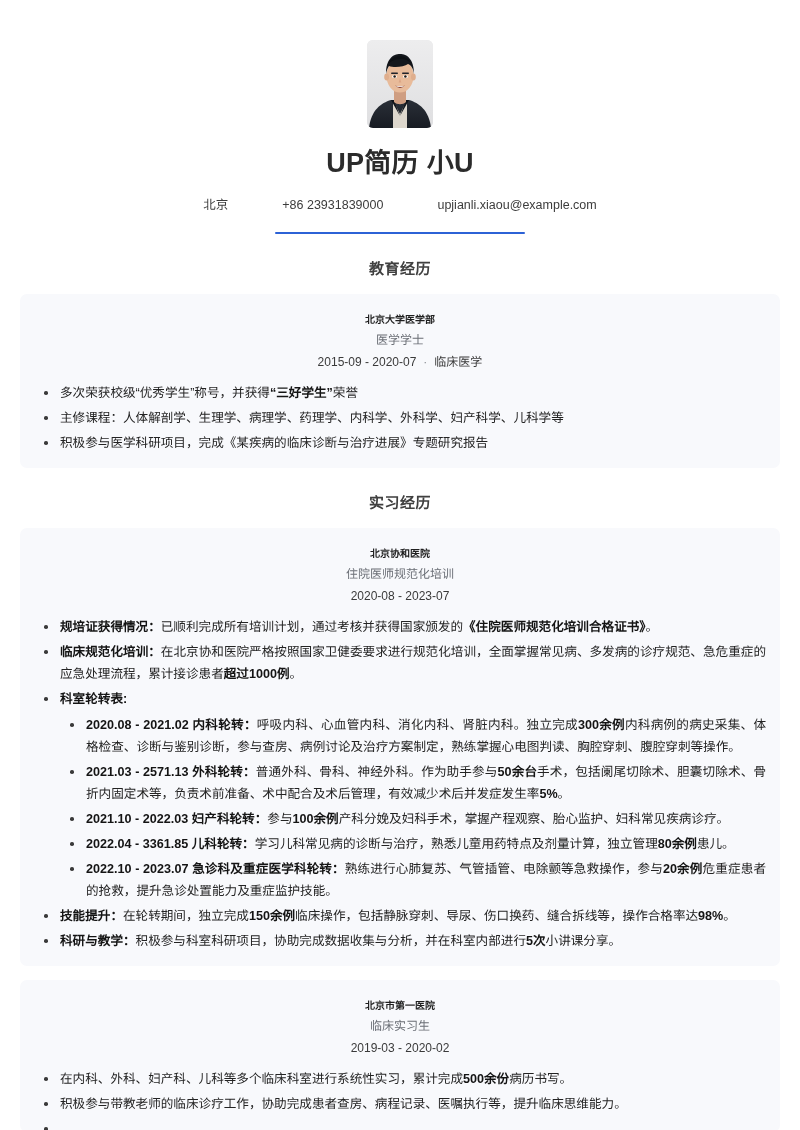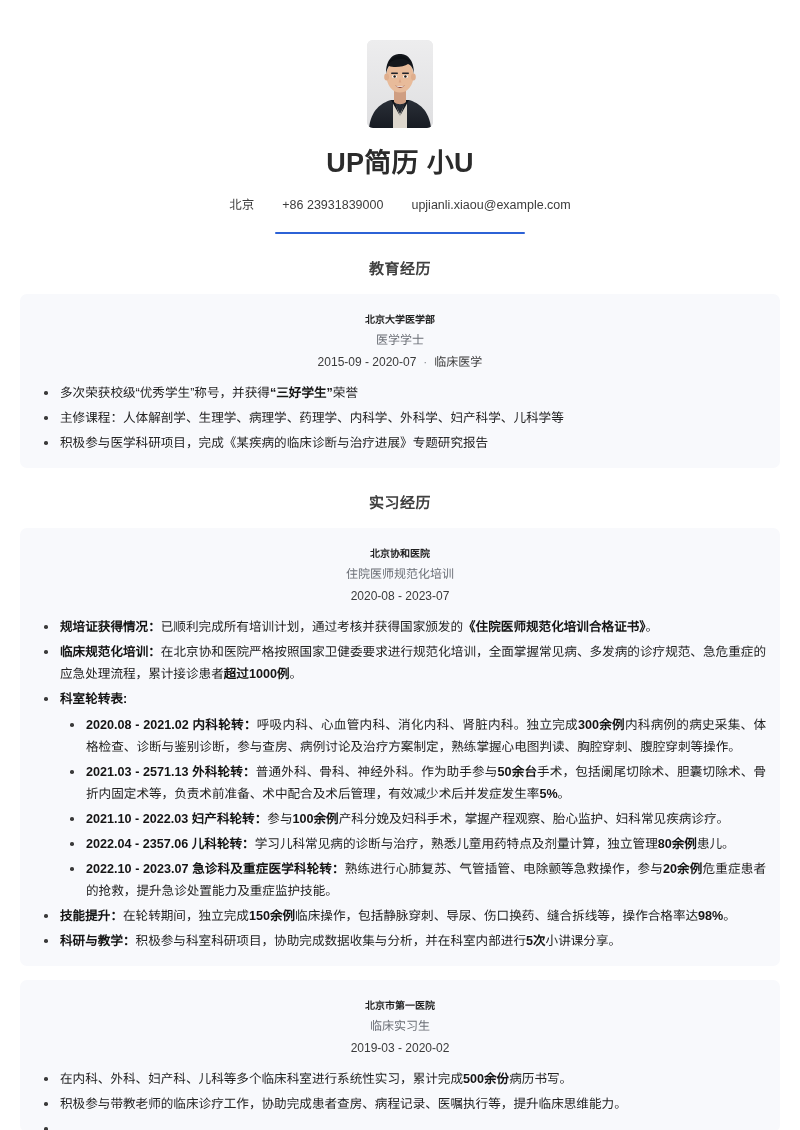--- a/index.html
+++ b/index.html
@@ -54,21 +54,21 @@
   }
 
   .contact-line {
     margin-top: 16px;
     font-size: 12.5px;
     line-height: 18px;
     color: #3c3c3c;
     display: flex;
     justify-content: center;
     align-items: center;
-    gap: 28px;
+    gap: 54px;
     flex-wrap: nowrap;
     text-align: center;
   }
   .contact-item { white-space: nowrap; }
 
   .header-divider {
     margin: 18px auto 0 auto;
     width: 250px;
     height: 2px;
     background: #2c62d6;
@@ -264,21 +264,21 @@
             <div class="entry-role">住院医师规范化培训</div>
             <div class="entry-meta"><span>2020-08 - 2023-07</span></div>
           </div>
           <ul class="bullets">
             <li><span><b>规培证获得情况：</b>已顺利完成所有培训计划，通过考核并获得国家颁发的<b>《住院医师规范化培训合格证书》</b>。</span></li>
             <li><span><b>临床规范化培训：</b>在北京协和医院严格按照国家卫健委要求进行规范化培训，全面掌握常见病、多发病的诊疗规范、急危重症的应急处理流程，累计接诊患者<b>超过1000例</b>。</span></li>
             <li><span><b>科室轮转表:</b></span><ul class="sub-bullets">
                 <li><span><b>2020.08 - 2021.02 内科轮转：</b>呼吸内科、心血管内科、消化内科、肾脏内科。独立完成<b>300余例</b>内科病例的病史采集、体格检查、诊断与鉴别诊断，参与查房、病例讨论及治疗方案制定，熟练掌握心电图判读、胸腔穿刺、腹腔穿刺等操作。</span></li>
                 <li><span><b>2021.03 - 2571.13 外科轮转：</b>普通外科、骨科、神经外科。作为助手参与<b>50余台</b>手术，包括阑尾切除术、胆囊切除术、骨折内固定术等，负责术前准备、术中配合及术后管理，有效减少术后并发症发生率<b>5%</b>。</span></li>
                 <li><span><b>2021.10 - 2022.03 妇产科轮转：</b>参与<b>100余例</b>产科分娩及妇科手术，掌握产程观察、胎心监护、妇科常见疾病诊疗。</span></li>
-                <li><span><b>2022.04 - 2357.06 儿科轮转：</b>学习儿科常见病的诊断与治疗，熟悉儿童用药特点及剂量计算，独立管理<b>80余例</b>患儿。</span></li>
+                <li><span><b>2022.04 - 3361.85 儿科轮转：</b>学习儿科常见病的诊断与治疗，熟悉儿童用药特点及剂量计算，独立管理<b>80余例</b>患儿。</span></li>
                 <li><span><b>2022.10 - 2023.07 急诊科及重症医学科轮转：</b>熟练进行心肺复苏、气管插管、电除颤等急救操作，参与<b>20余例</b>危重症患者的抢救，提升急诊处置能力及重症监护技能。</span></li>
               </ul></li>
             <li><span><b>技能提升：</b>在轮转期间，独立完成<b>150余例</b>临床操作，包括静脉穿刺、导尿、伤口换药、缝合拆线等，操作合格率达<b>98%</b>。</span></li>
             <li><span><b>科研与教学：</b>积极参与科室科研项目，协助完成数据收集与分析，并在科室内部进行<b>5次</b>小讲课分享。</span></li>
           </ul>
         </div>
         <div class="entry-card">
           <div class="entry-head">
             <div class="entry-org">北京市第一医院</div>
             <div class="entry-role">临床实习生</div>

